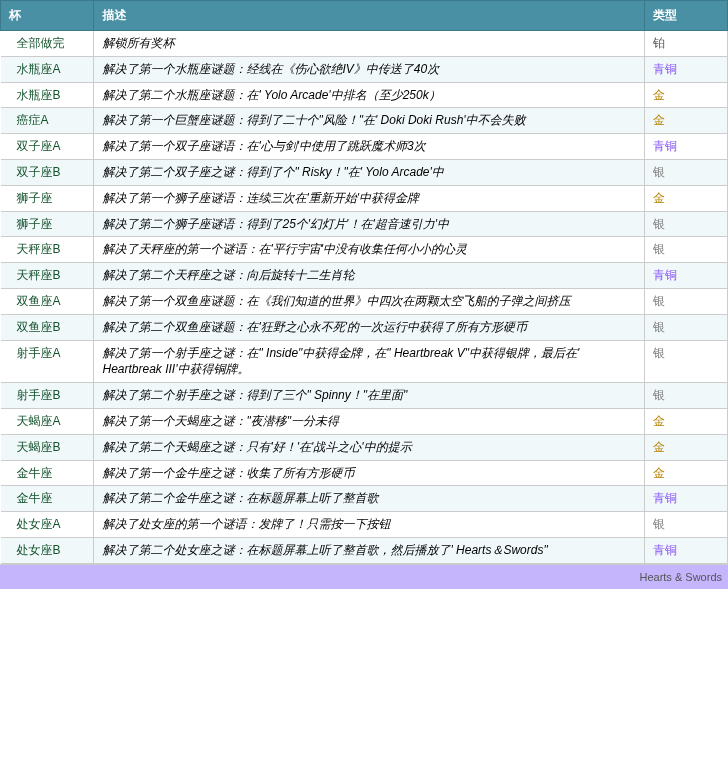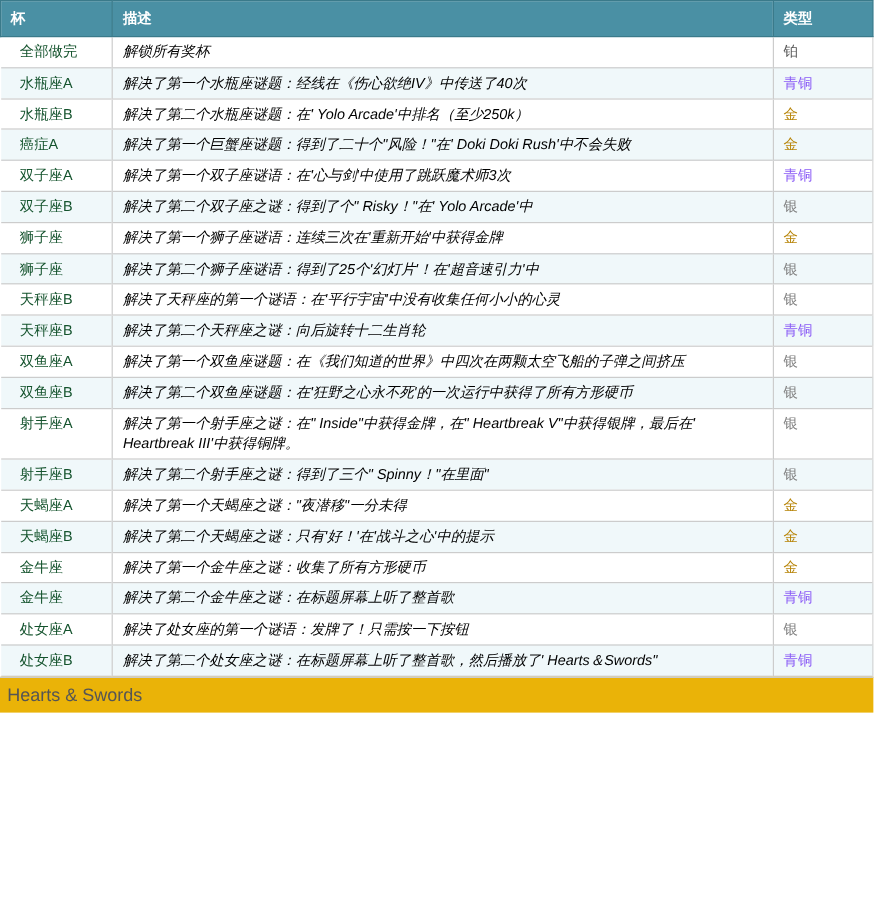--- a/index.html
+++ b/index.html
@@ -52,25 +52,25 @@
       width: 80px;
       white-space: nowrap;
     }
     .badge-platinum { color: #555; }
     .badge-gold { color: #b8860b; }
     .badge-silver { color: #808080; }
     .badge-bronze { color: #8b5cf6; }
     .cup-name { color: #cc0000; font-weight: normal; }
     .type-cell { }
     .footer-text {
-      text-align: left;
+      text-align: right;
       padding: 6px;
-      font-size: 15px;
+      font-size: 11px;
       color: #555;
-      background: #eab308;
+      background: #c4b5fd;
       border-top: 1px solid #ccc;
     }
   </style>
 </head>
 <body>
 
 <table>
   <thead>
     <tr>
       <th>杯</th>

